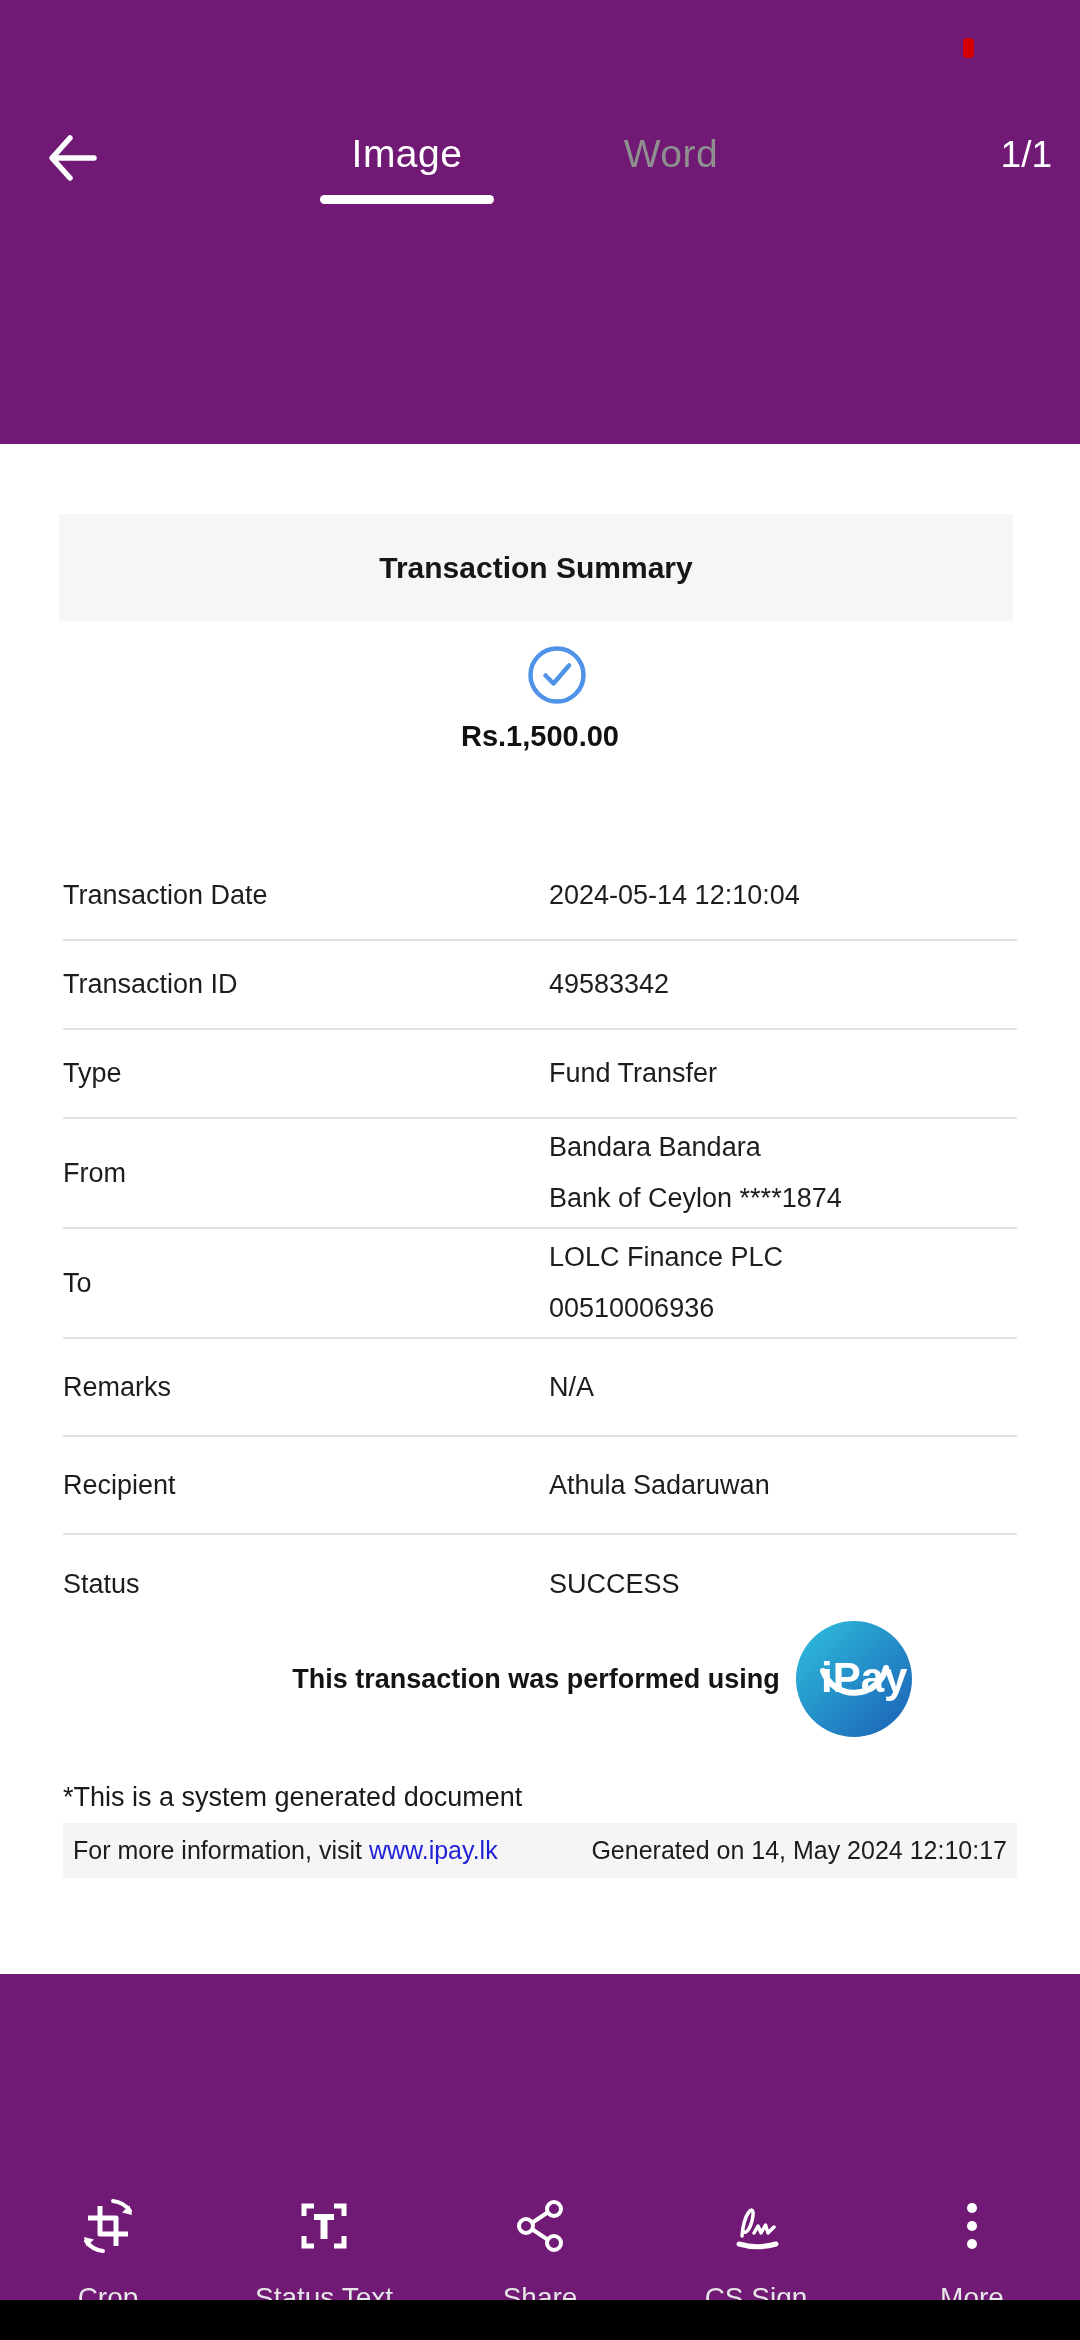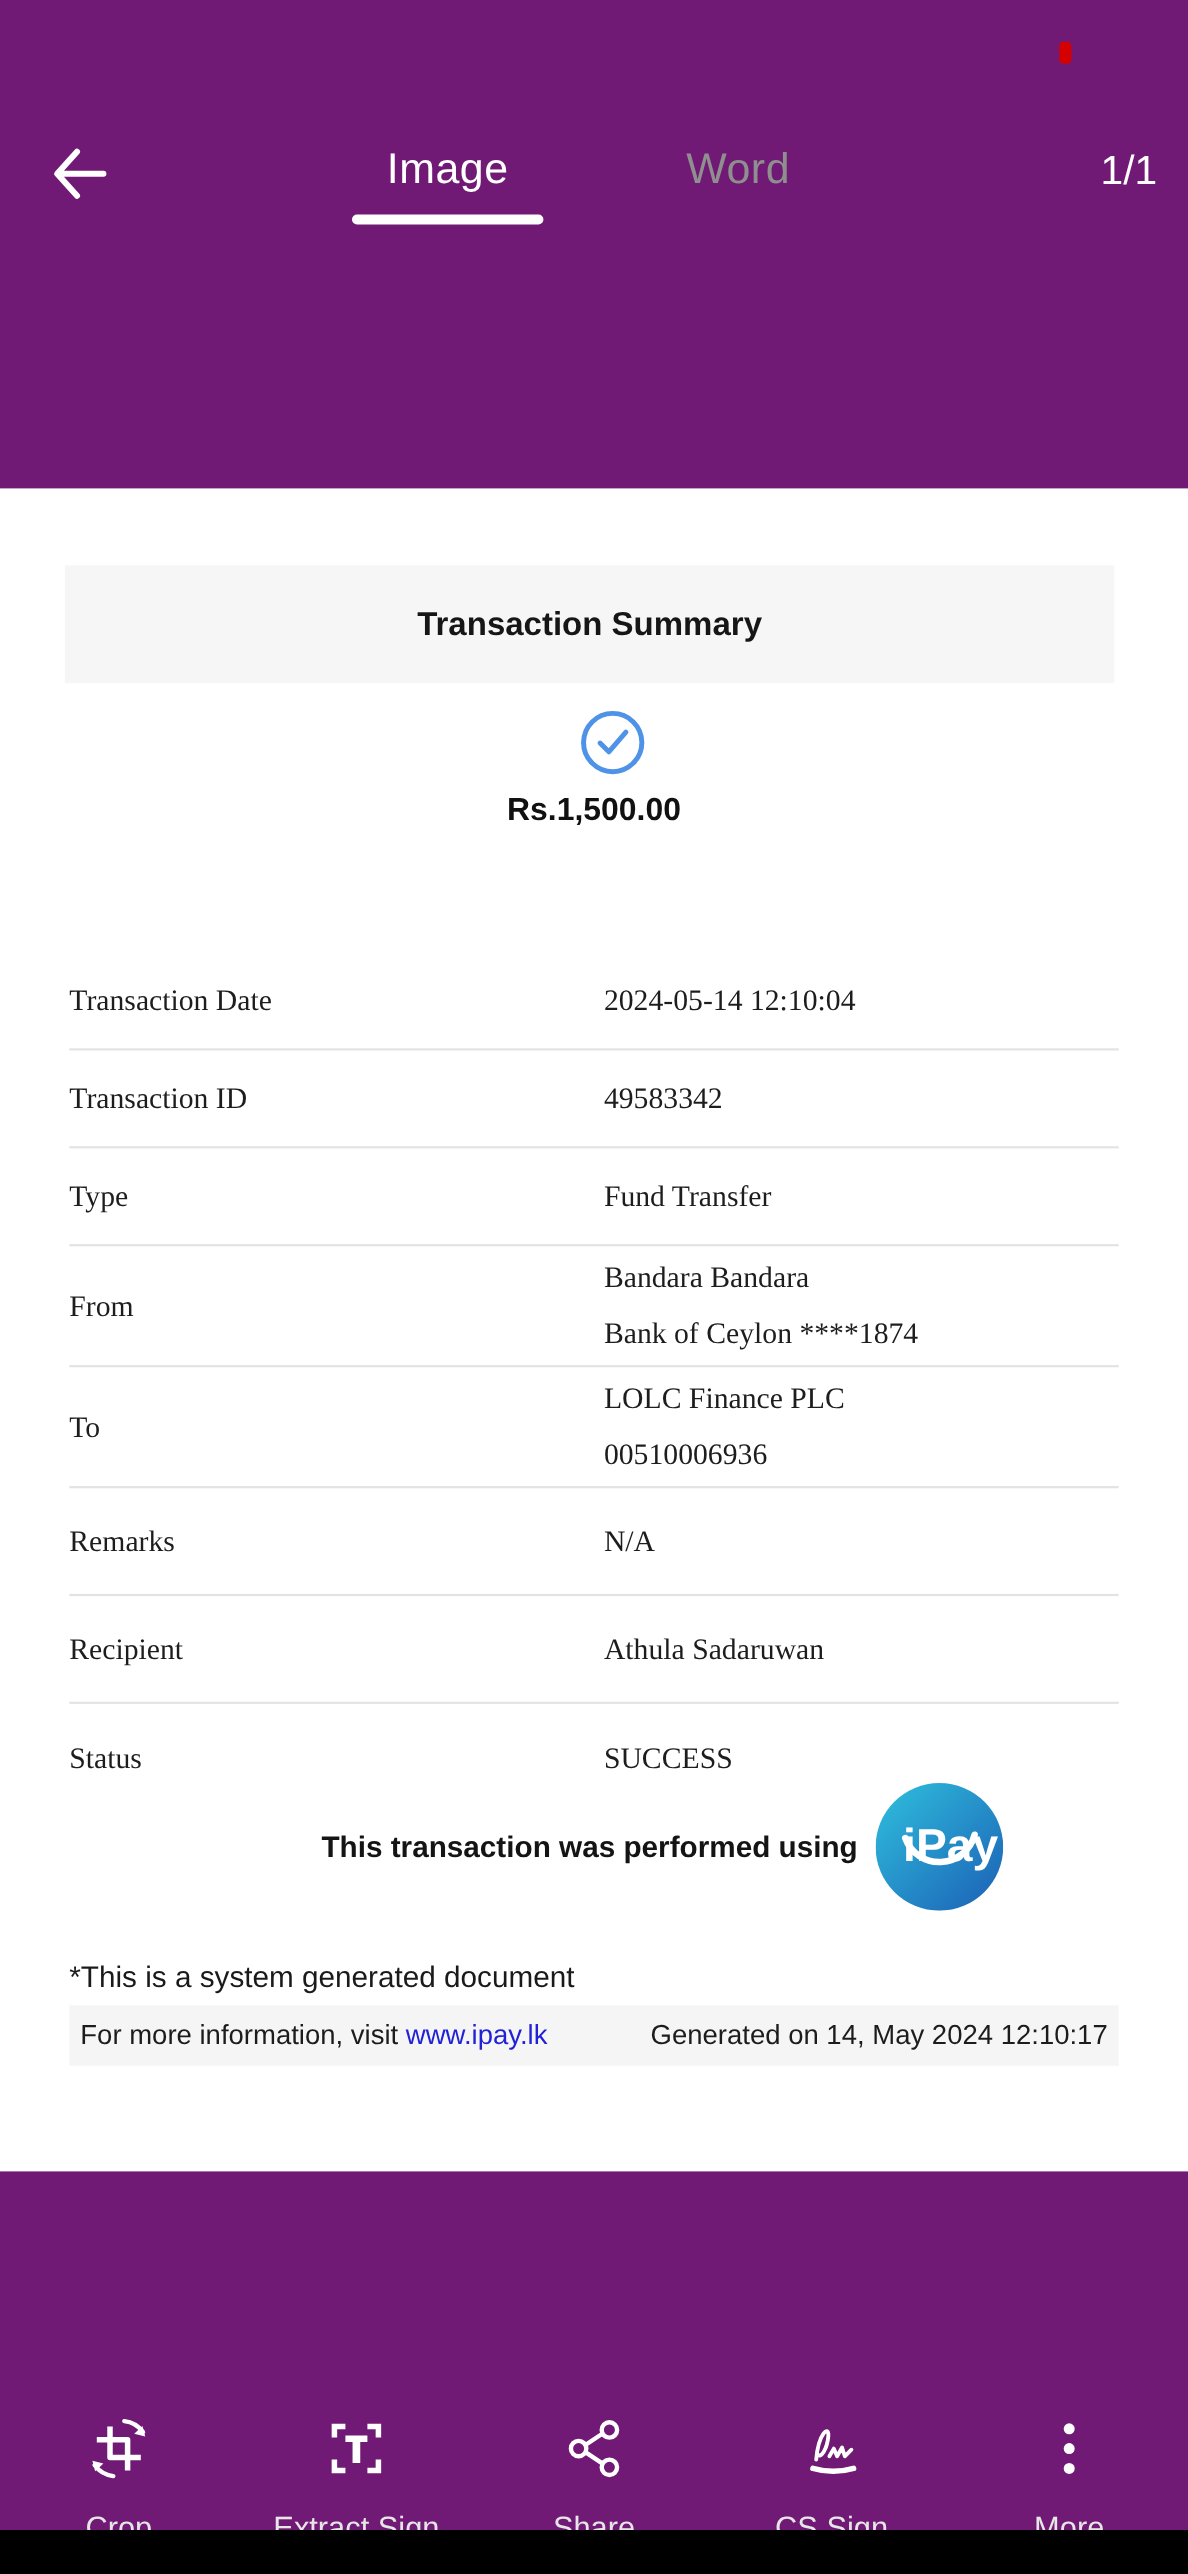--- a/index.html
+++ b/index.html
@@ -14,21 +14,21 @@
   .tab.image{left:277px;color:#ffffff;}
   .tab.word{left:541px;color:#8f8f8f;}
   .tab-underline{position:absolute;left:320px;top:195px;width:174px;height:9px;border-radius:5px;background:#ffffff;}
   .page-indicator{position:absolute;right:28px;top:134px;color:#ffffff;font-size:37px;}
   
   .document{position:absolute;left:0;top:444px;width:1080px;height:1530px;background:#ffffff;color:#1d1d1d;}
   .doc-header{position:absolute;left:59px;top:70px;width:954px;height:107px;background:#f6f6f6;
               line-height:107px;text-align:center;font-size:30px;font-weight:bold;color:#161616;}
   .check-icon{position:absolute;left:527px;top:201px;width:60px;height:60px;}
   .amount{position:absolute;left:0;top:276px;width:1080px;text-align:center;font-size:29px;font-weight:bold;color:#111;}
-  .rtable{position:absolute;left:63px;top:422px;width:954px;font-family:Liberation Serif, serif;}
+  .rtable{position:absolute;left:63px;top:408px;width:954px;}
   .row{display:flex;align-items:center;border-bottom:2px solid #e3e3e3;box-sizing:border-box;height:89px;font-size:27px;}
   .row.tall{height:110px;}
   .row.last3{height:98px;}
   .row.nodiv{border-bottom:none;}
   .row .lbl{width:486px;flex:0 0 486px;color:#1d1d1d;}
   .row .val{color:#1d1d1d;line-height:51px;}
   .performed{position:absolute;left:0;top:1177px;width:1080px;height:116px;display:flex;align-items:center;justify-content:center;transform:translateX(62px);gap:16px;}
   .performed .ptext{font-size:27px;font-weight:bold;color:#141414;white-space:nowrap;}
   .ipay-logo{width:116px;height:116px;flex:0 0 116px;}
   .sysnote{position:absolute;left:63px;top:1338px;font-size:27px;color:#1a1a1a;}
@@ -156,21 +156,21 @@
     <button class="tool">
       <span class="ticon">
         <svg viewBox="0 0 60 60" width="60" height="60">
           <path d="M10 20 V10 H20" fill="none" stroke="#ffffff" stroke-width="5"></path>
           <path d="M40 10 H50 V20" fill="none" stroke="#ffffff" stroke-width="5"></path>
           <path d="M50 40 V50 H40" fill="none" stroke="#ffffff" stroke-width="5"></path>
           <path d="M20 50 H10 V40" fill="none" stroke="#ffffff" stroke-width="5"></path>
           <path d="M20 18 H40 V24 H33.5 V43 H26.5 V24 H20 Z" fill="#ffffff"></path>
         </svg>
       </span>
-      <span class="tlabel">Extract Sign</span>
+      <span class="tlabel">Status Text</span>
     </button>
 
     <button class="tool">
       <span class="ticon">
         <svg viewBox="0 0 60 60" width="60" height="60">
           <circle cx="16" cy="30" r="7" fill="none" stroke="#ffffff" stroke-width="4"></circle>
           <circle cx="44" cy="13" r="7" fill="none" stroke="#ffffff" stroke-width="4"></circle>
           <circle cx="44" cy="47" r="7" fill="none" stroke="#ffffff" stroke-width="4"></circle>
           <path d="M22.5 26.5 L37.5 16.5 M22.5 33.5 L37.5 43.5" fill="none" stroke="#ffffff" stroke-width="4"></path>
         </svg>

